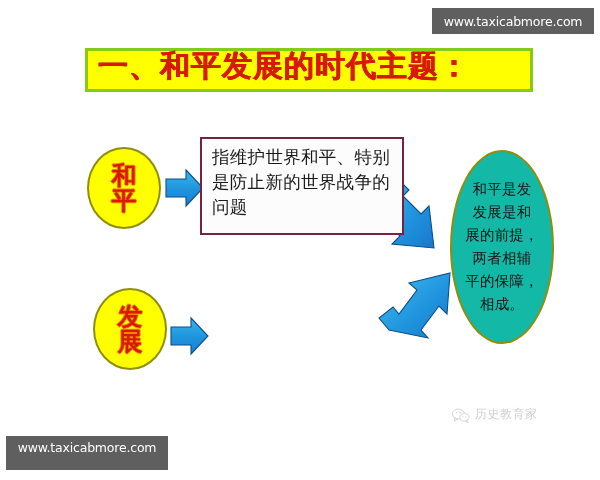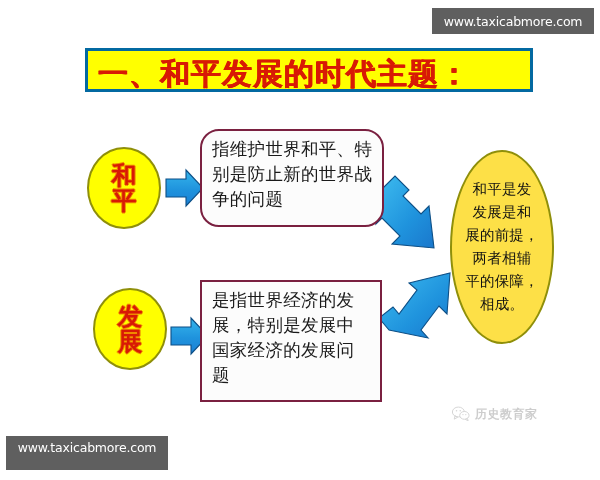--- a/index.html
+++ b/index.html
@@ -46,24 +46,24 @@
   }
 
   
   #title-banner {
     position: absolute;
     left: 85px;
     top: 48px;
     width: 448px;
     height: 44px;
     background: #ffff00;
-    border: 3px solid #0369a1;
-    box-sizing: border-box;
-    display: flex;
-    align-items: flex-end;
+    border: 3px solid #84cc16;
+    box-sizing: border-box;
+    display: flex;
+    align-items: flex-start;
     padding-left: 10px;
   }
   #title-text {
     color: #d81a05;
     font-size: 30px;
     font-weight: bold;
     letter-spacing: 1px;
     line-height: 1;
     white-space: nowrap;
     text-shadow: 0.6px 0 0 #d81a05, -0.6px 0 0 #d81a05;
@@ -98,32 +98,32 @@
     position: absolute;
     background: #fcfcfc;
     border: 2px solid #7a2040;
     box-sizing: border-box;
     padding: 6px 8px 4px 10px;
     color: #1a1a1a;
     font-size: 17.5px;
     line-height: 1.42;
     letter-spacing: 0.3px;
   }
-  #box-peace { left: 200px; top: 129px; width: 184px; height: 98px; border-radius: 19px; }
+  #box-peace { left: 200px; top: 137px; width: 204px; height: 98px; }
   #box-devel { left: 200px; top: 280px; width: 182px; height: 122px; }
 
   
   #ellipse-conclusion {
     position: absolute;
     left: 450px;
     top: 150px;
     width: 104px;
     height: 194px;
     border-radius: 50%;
-    background: #fde047;
+    background: #14b8a6;
     border: 2.5px solid #8f8f0a;
     box-sizing: border-box;
     display: flex;
     flex-direction: column;
     align-items: center;
     justify-content: center;
     color: #111111;
     font-size: 14.5px;
     line-height: 1.58;
     letter-spacing: 0.2px;
@@ -139,24 +139,23 @@
     height: 480px;
     pointer-events: none;
   }
 
   
   #wechat-credit {
     position: absolute;
     left: 452px;
     top: 406px;
     display: flex;
-    align-items: flex-start;
+    align-items: flex-end;
     gap: 5px;
     opacity: 0.42;
-    font-weight: bold;
   }
   #wechat-credit .wx-label {
     color: #8a8a8a;
     font-size: 12px;
     letter-spacing: 0.5px;
   }
 </style>
 </head>
 <body>
 
@@ -204,23 +203,20 @@
 
   <div id="circle-devel" class="circle">
     <span>发</span>
     <span>展</span>
   </div>
 
   <div id="box-peace" class="textbox">
     <span>指维护世界和平、特别是防止新的世界战争的问题</span>
   </div>
 
-  <div id="box-devel" class="textbox">
-    <span>是指世界经济的发展，特别是发展中国家经济的发展问题</span>
-  </div>
 
   <div id="ellipse-conclusion">
     <span class="eline">和平是发</span>
     <span class="eline">发展是和</span>
     <span class="eline">展的前提，</span>
     <span class="eline">两者相辅</span>
     <span class="eline">平的保障，</span>
     <span class="eline">相成。</span>
   </div>
 

